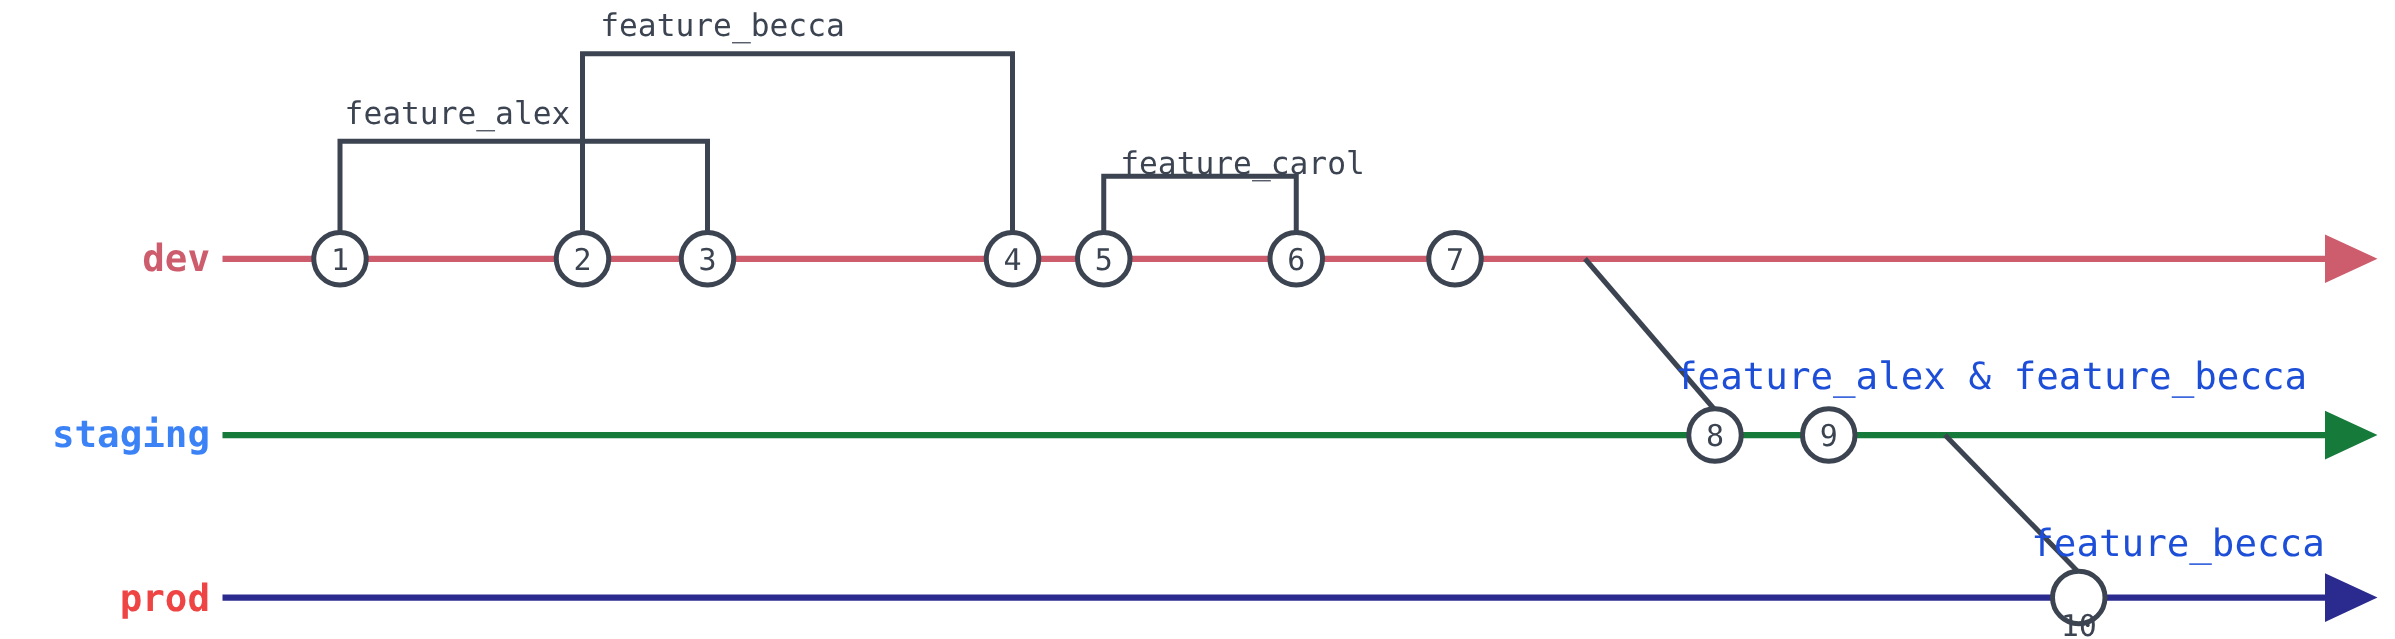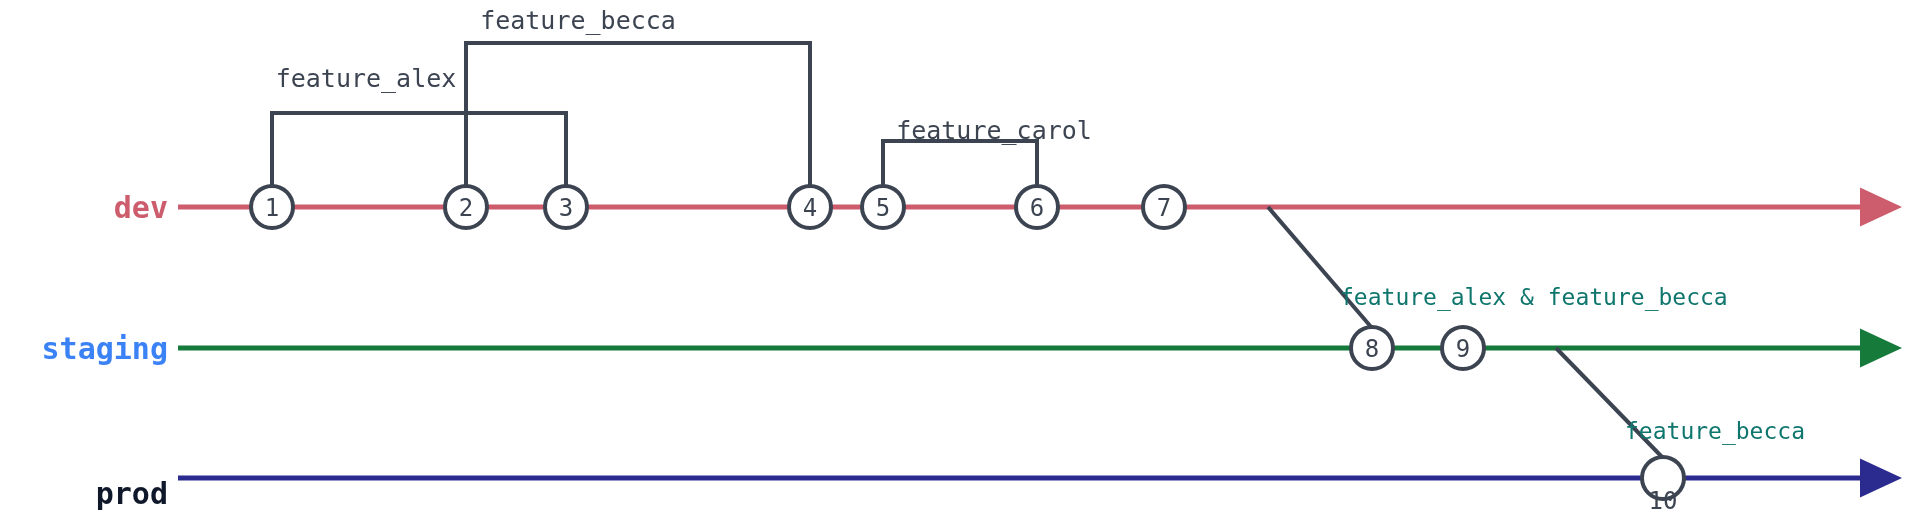--- a/index.html
+++ b/index.html
@@ -23,22 +23,22 @@
     position:absolute;
     font-family:"DejaVu Sans Mono","Liberation Mono",monospace;
     font-size:25px;
     color:#3c4451;
     white-space:nowrap;
     transform:translate(-50%,-100%);
   }
   .merge-label{
     position:absolute;
     font-family:"DejaVu Sans Mono","Liberation Mono",monospace;
-    font-size:23px;
-    color:#0f766e;
+    font-size:30px;
+    color:#1d4ed8;
     white-space:nowrap;
   }
   .commit-num{
     position:absolute;
     font-family:"DejaVu Sans Mono","Liberation Mono",monospace;
     font-size:24px;
     color:#3c4451;
     transform:translate(-50%,-50%);
     pointer-events:none;
     line-height:1;
@@ -84,22 +84,22 @@
         <circle cx="1164" cy="207" r="21" fill="#ffffff" stroke="#3c4451" stroke-width="4"></circle>
         <circle cx="1372" cy="348" r="21" fill="#ffffff" stroke="#3c4451" stroke-width="4"></circle>
         <circle cx="1463" cy="348" r="21" fill="#ffffff" stroke="#3c4451" stroke-width="4"></circle>
         <circle cx="1663" cy="478" r="21" fill="#ffffff" stroke="#3c4451" stroke-width="4"></circle>
       </g>
   </svg>
 
   <div id="overlay">
       <div class="branch-label" style="left: 168px; top: 207px; color: rgb(205, 92, 108);">dev</div>
       <div class="branch-label" style="left: 168px; top: 348px; color: #3b82f6;">staging</div>
-      <div class="branch-label" style="left: 168px; top: 493px; color: #0f172a;">prod</div>
-      <div class="feature-label" style="left: 366px; top: 93px;">feature_alex</div>
+      <div class="branch-label" style="left: 168px; top: 479px; color: #ef4444;">prod</div>
+      <div class="feature-label" style="left: 366px; top: 105px;">feature_alex</div>
       <div class="feature-label" style="left: 578px; top: 35px;">feature_becca</div>
       <div class="feature-label" style="left: 994px; top: 133px; margin-top: 12px;">feature_carol</div>
       <div class="merge-label" style="left: 1340px; top: 284px;">feature_alex &amp; feature_becca</div>
       <div class="merge-label" style="left: 1625px; top: 418px;">feature_becca</div>
       <div class="commit-num" style="left: 272px; top: 208px;">1</div>
       <div class="commit-num" style="left: 466px; top: 208px;">2</div>
       <div class="commit-num" style="left: 566px; top: 208px;">3</div>
       <div class="commit-num" style="left: 810px; top: 208px;">4</div>
       <div class="commit-num" style="left: 883px; top: 208px;">5</div>
       <div class="commit-num" style="left: 1037px; top: 208px;">6</div>

